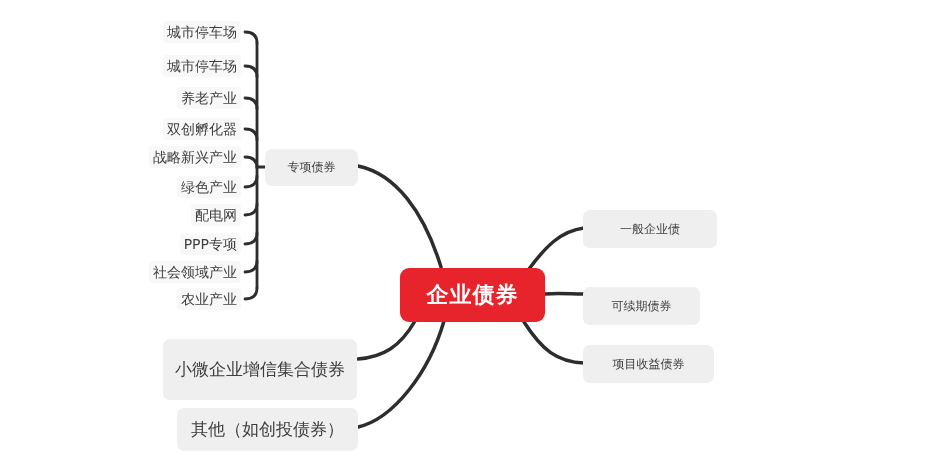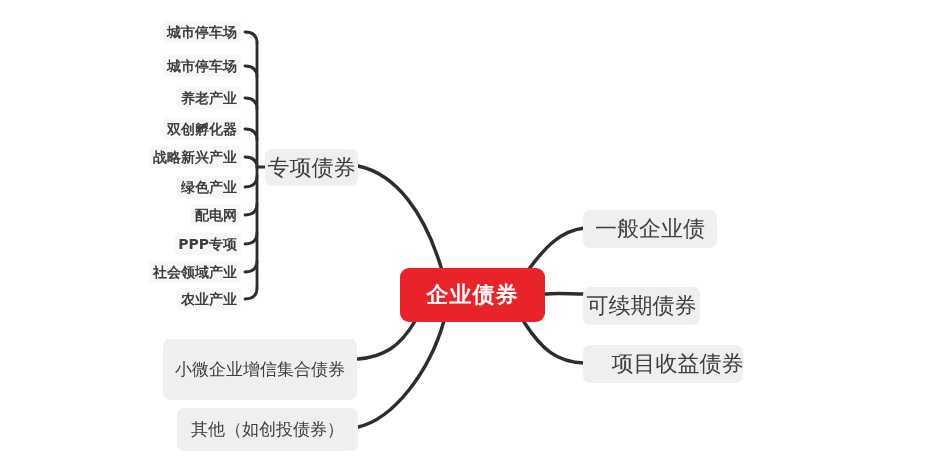--- a/index.html
+++ b/index.html
@@ -13,39 +13,39 @@
     font-family:"DejaVu Sans","Liberation Sans",sans-serif;
   }
   svg.wires{position:absolute;left:0;top:0;width:950px;height:475px;}
   svg.wires path{fill:none;stroke:var(--line);stroke-linecap:round;}
   svg.wires .main{stroke-width:3.5px;}
   svg.wires .thin{stroke-width:2.8px;}
 
   .node{
     position:absolute;background:var(--node-bg);color:var(--node-text);
     border-radius:7px;display:flex;align-items:center;justify-content:center;
-    font-size:22px;white-space:nowrap;cursor:default;
+    font-size:12px;white-space:nowrap;cursor:default;
   }
   .root-node{
     position:absolute;left:400px;top:268px;width:145px;height:54px;
     background:var(--root-bg);color:var(--root-text);
     border-radius:9px;display:flex;align-items:center;justify-content:center;
     font-size:22px;font-weight:bold;letter-spacing:1px;white-space:nowrap;
   }
   #n-special{left:265px;top:149px;width:93px;height:37px;}
   #n-r1{left:583px;top:210px;width:134px;height:38px;}
   #n-r2{left:583px;top:287px;width:117px;height:38px;}
-  #n-r3{left:583px;top:345px;width:131px;height:38px;padding-left:29px;}
+  #n-r3{left:583px;top:345px;width:131px;height:38px;}
   #n-b1{left:163px;top:339px;width:194px;height:61px;font-size:17px;}
   #n-b2{left:177px;top:408px;width:181px;height:43px;font-size:17px;}
 
   .leaf{
     position:absolute;right:709px;height:22px;line-height:22px;
     font-size:14px;color:var(--node-text);white-space:nowrap;text-align:right;
-    padding:0 4px;background:var(--leaf-bg);border-radius:4px;font-weight:bold;
+    padding:0 4px;background:var(--leaf-bg);border-radius:4px;
   }
   .l0{top:21px}.l1{top:55px}.l2{top:87px}.l3{top:118px}.l4{top:146px}
   .l5{top:176px}.l6{top:204px}.l7{top:233px}.l8{top:261px}.l9{top:288px}
 </style>
 </head>
 <body>
 
 <svg class="wires" viewBox="0 0 950 475" aria-hidden="true">
   <g>
     <path class="thin" d="M245,32 Q257,32 257,43"></path>

